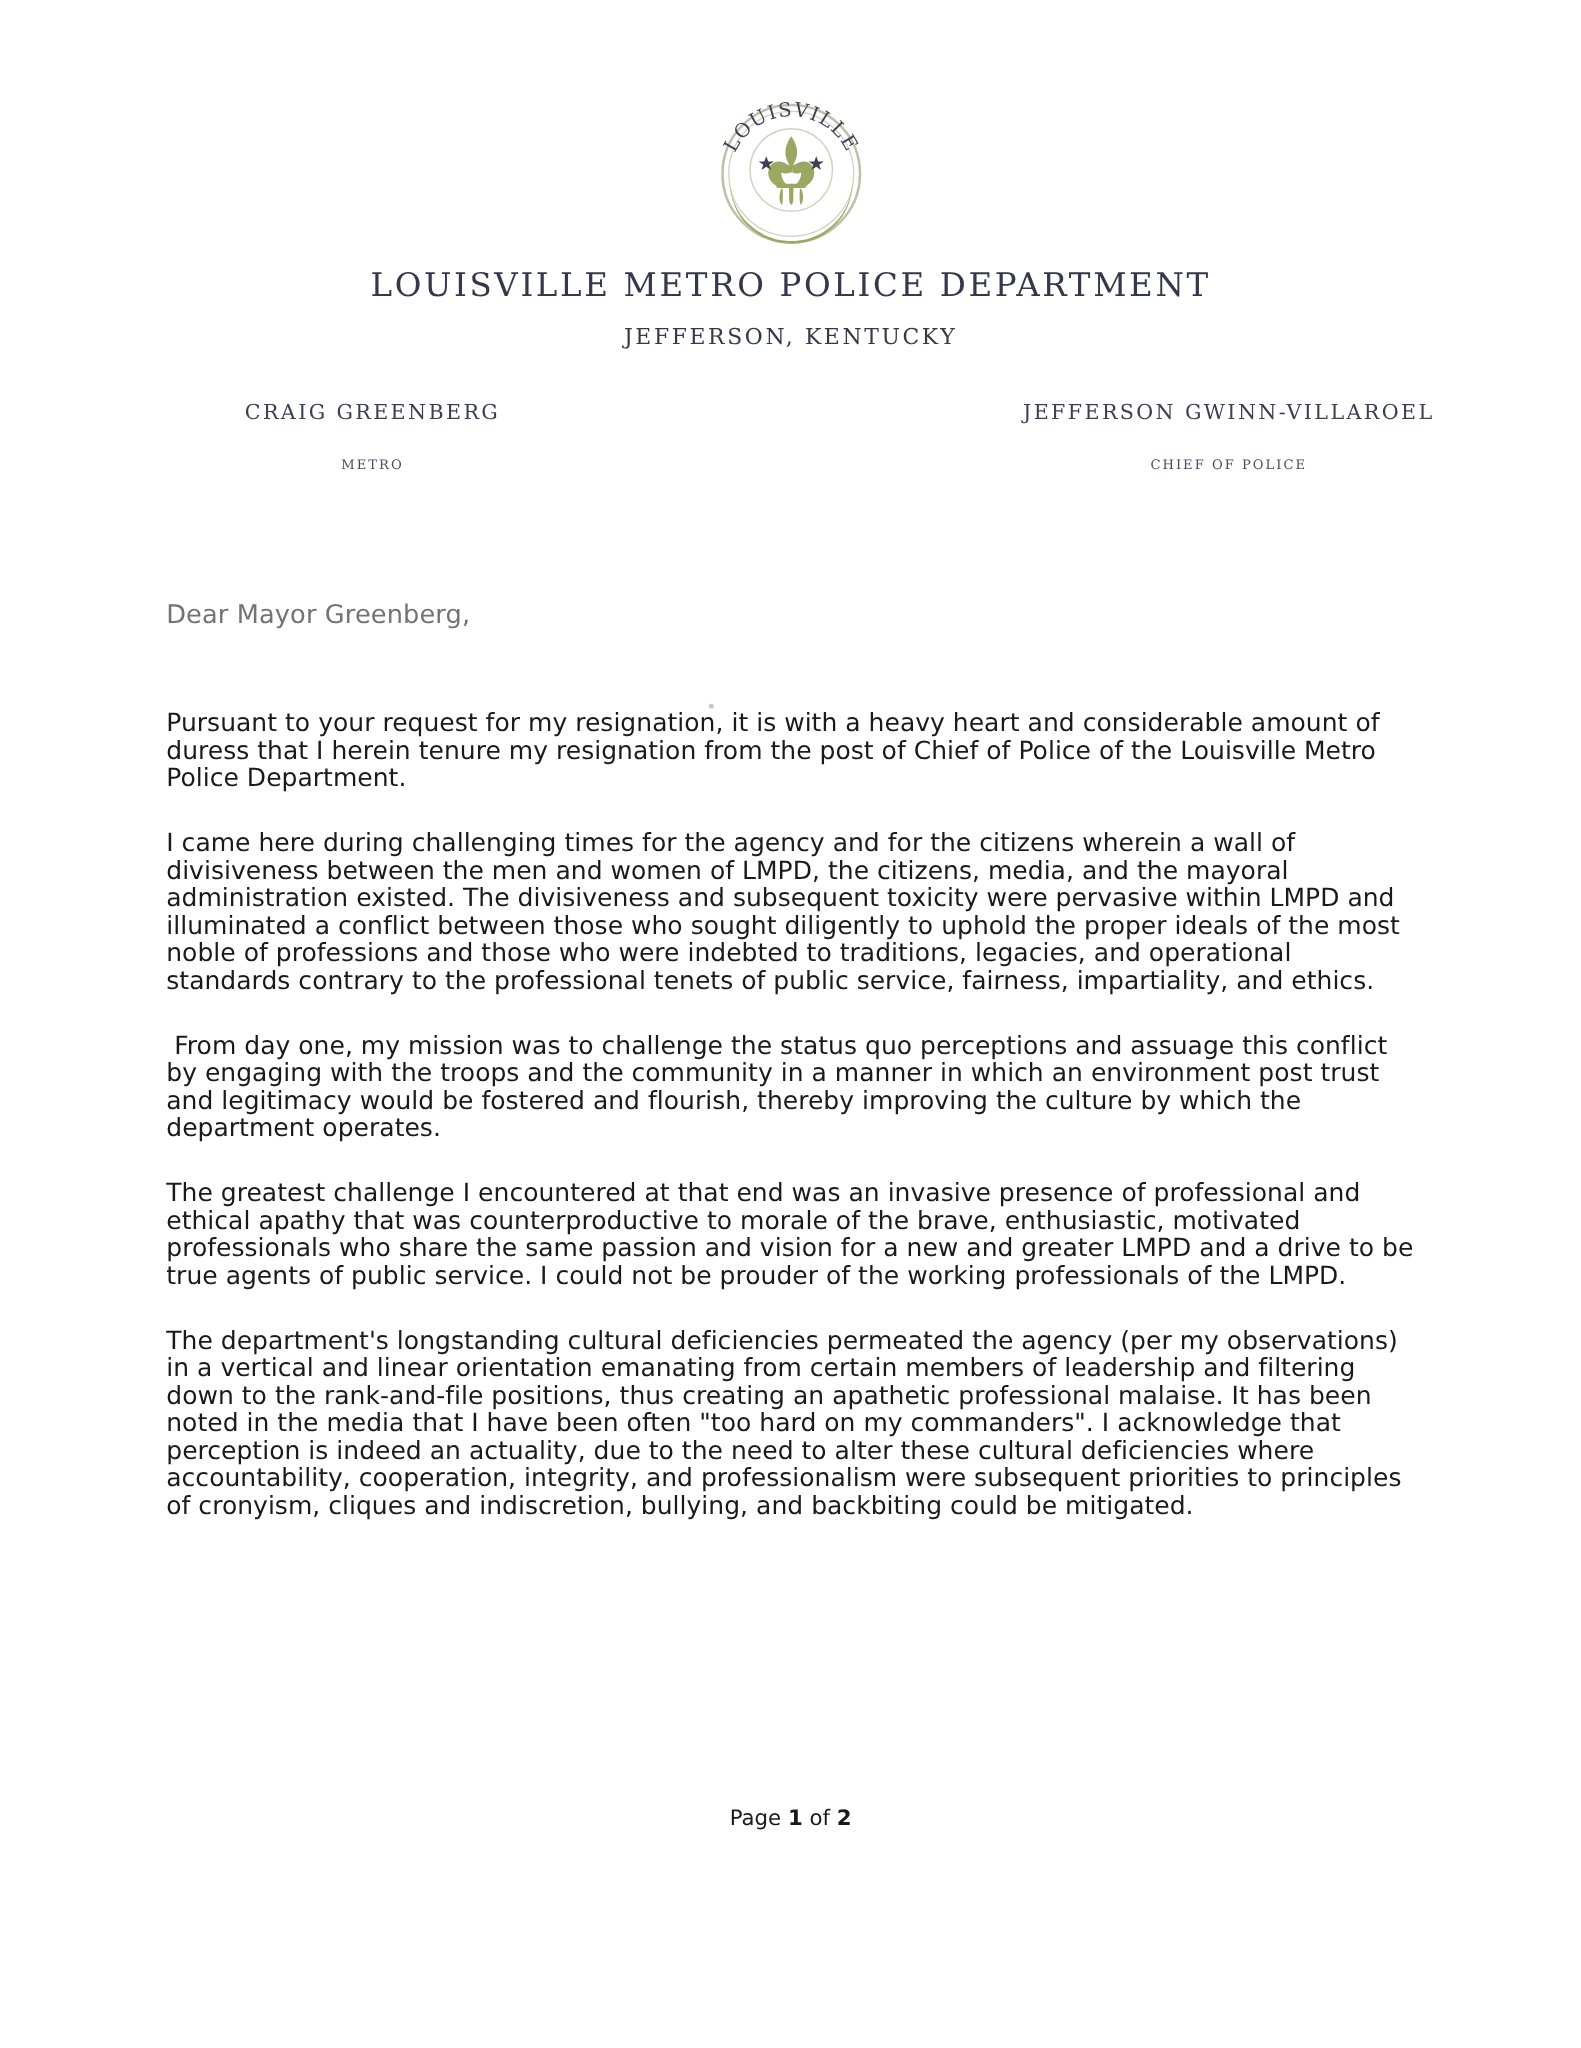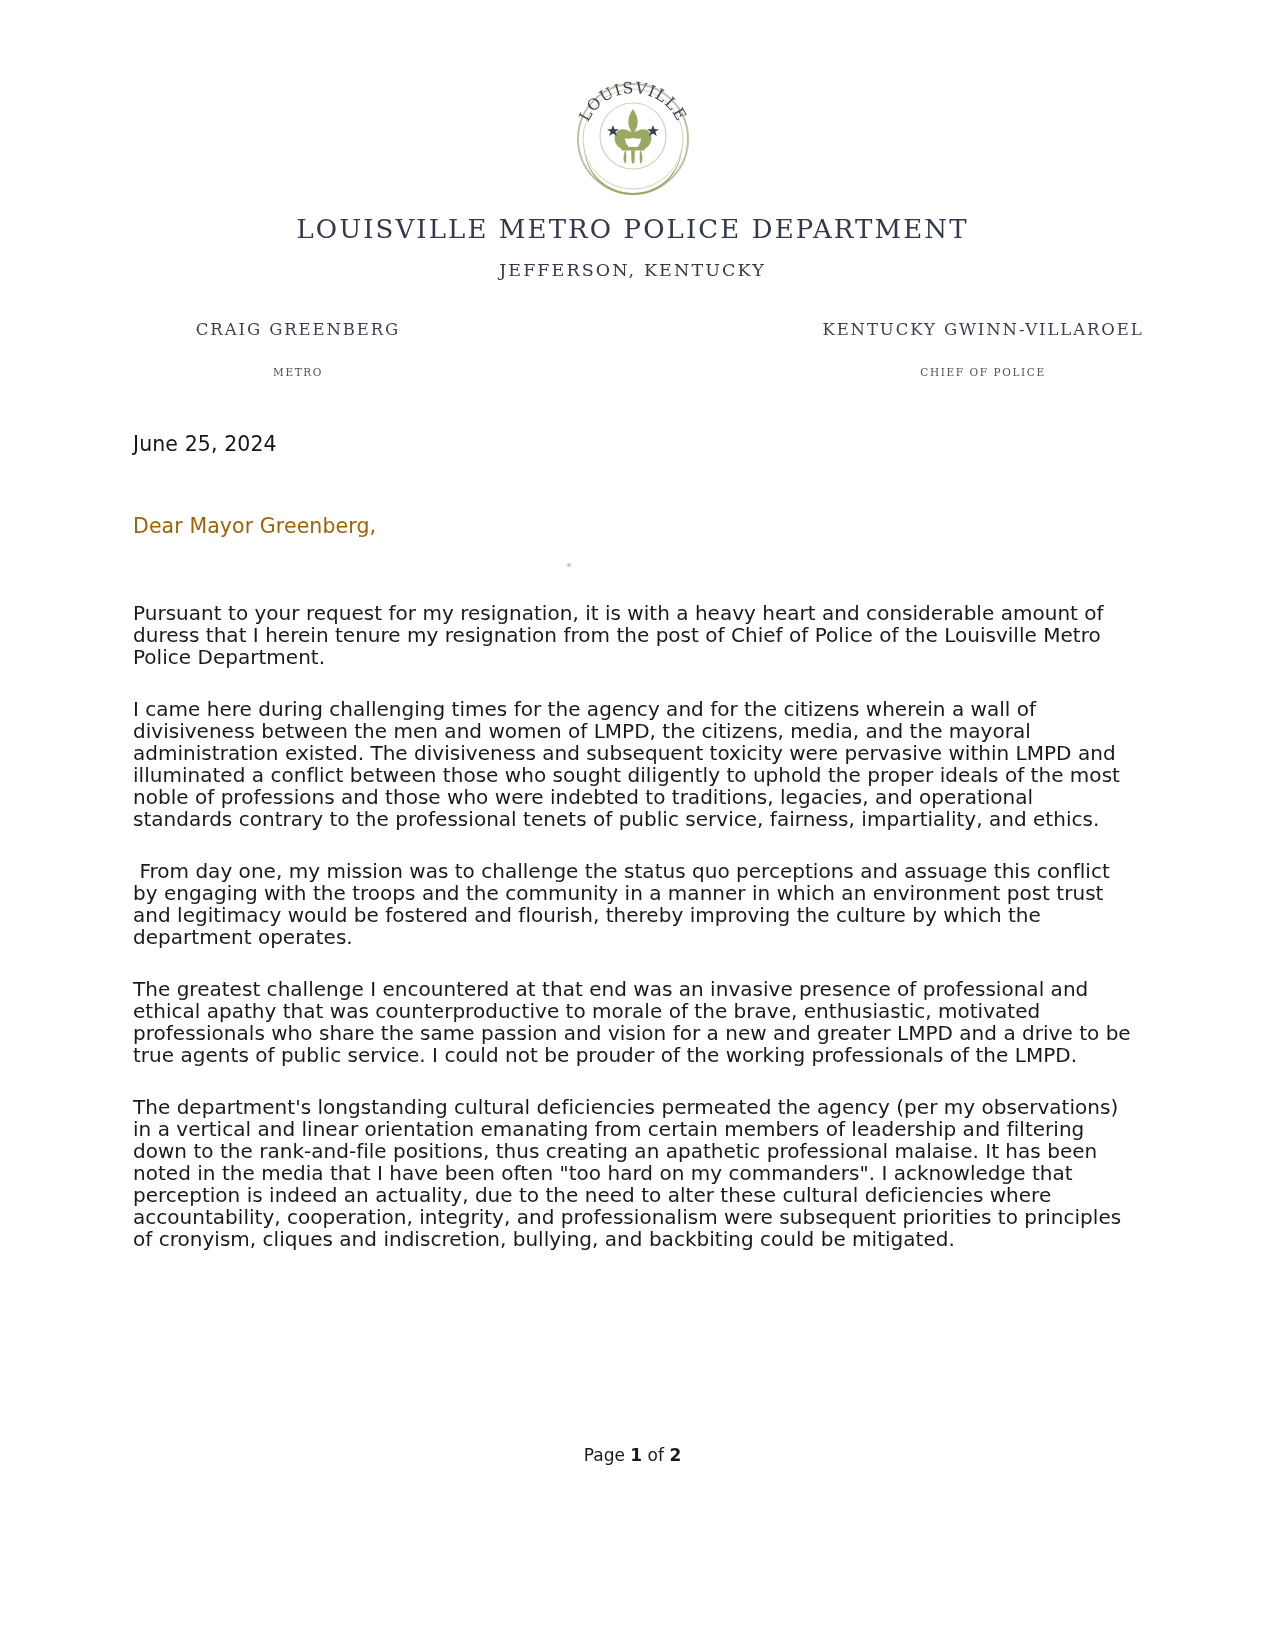--- a/index.html
+++ b/index.html
@@ -86,22 +86,22 @@
     box-sizing: border-box;
   }
   .date {
     font-size: 20.5px;
     color: #171717;
     margin-top: 32px;
     letter-spacing: 0.1px;
   }
   .salutation {
     font-size: 20.5px;
-    color: #a16207;
-    margin-top: 58px;
+    color: #737373;
+    margin-top: 79px;
     letter-spacing: 0.1px;
   }
   .para {
     font-size: 20px;
     line-height: 22px;
     color: #1a1a1a;
     margin-top: 30px;
     text-align: left;
     letter-spacing: 0.02px;
     white-space: pre-wrap;
@@ -182,27 +182,26 @@
     <div class="dept-name">LOUISVILLE METRO POLICE DEPARTMENT</div>
     <div class="dept-city">JEFFERSON, KENTUCKY</div>
   </div>
 
   <div class="officials">
     <div class="official left">
       <div class="name">CRAIG GREENBERG</div>
       <div class="title">METRO</div>
     </div>
     <div class="official right">
-      <div class="name">KENTUCKY GWINN-VILLAROEL</div>
+      <div class="name">JEFFERSON GWINN-VILLAROEL</div>
       <div class="title">CHIEF OF POLICE</div>
     </div>
   </div>
 
   <div class="body-area">
-    <div class="date">June 25, 2024</div>
 
     <div class="salutation">Dear Mayor Greenberg,</div>
 
     <div class="para first-body">Pursuant to your request for my resignation, it is with a heavy heart and considerable amount of duress that I herein tenure my resignation from the post of Chief of Police of the Louisville Metro Police Department.</div>
     <div class="para">I came here during challenging times for the agency and for the citizens wherein a wall of divisiveness between the men and women of LMPD, the citizens, media, and the mayoral administration existed. The divisiveness and subsequent toxicity were pervasive within LMPD and illuminated a conflict between those who sought diligently to uphold the proper ideals of the most noble of professions and those who were indebted to traditions, legacies, and operational standards contrary to the professional tenets of public service, fairness, impartiality, and ethics.</div>
     <div class="para"> From day one, my mission was to challenge the status quo perceptions and assuage this conflict by engaging with the troops and the community in a manner in which an environment post trust and legitimacy would be fostered and flourish, thereby improving the culture by which the department operates.</div>
     <div class="para">The greatest challenge I encountered at that end was an invasive presence of professional and ethical apathy that was counterproductive to morale of the brave, enthusiastic, motivated professionals who share the same passion and vision for a new and greater LMPD and a drive to be true agents of public service. I could not be prouder of the working professionals of the LMPD.</div>
     <div class="para">The department's longstanding cultural deficiencies permeated the agency (per my observations) in a vertical and linear orientation emanating from certain members of leadership and filtering down to the rank-and-file positions, thus creating an apathetic professional malaise. It has been noted in the media that I have been often "too hard on my commanders". I acknowledge that perception is indeed an actuality, due to the need to alter these cultural deficiencies where accountability, cooperation, integrity, and professionalism were subsequent priorities to principles of cronyism, cliques and indiscretion, bullying, and backbiting could be mitigated.</div>
   </div>
 

